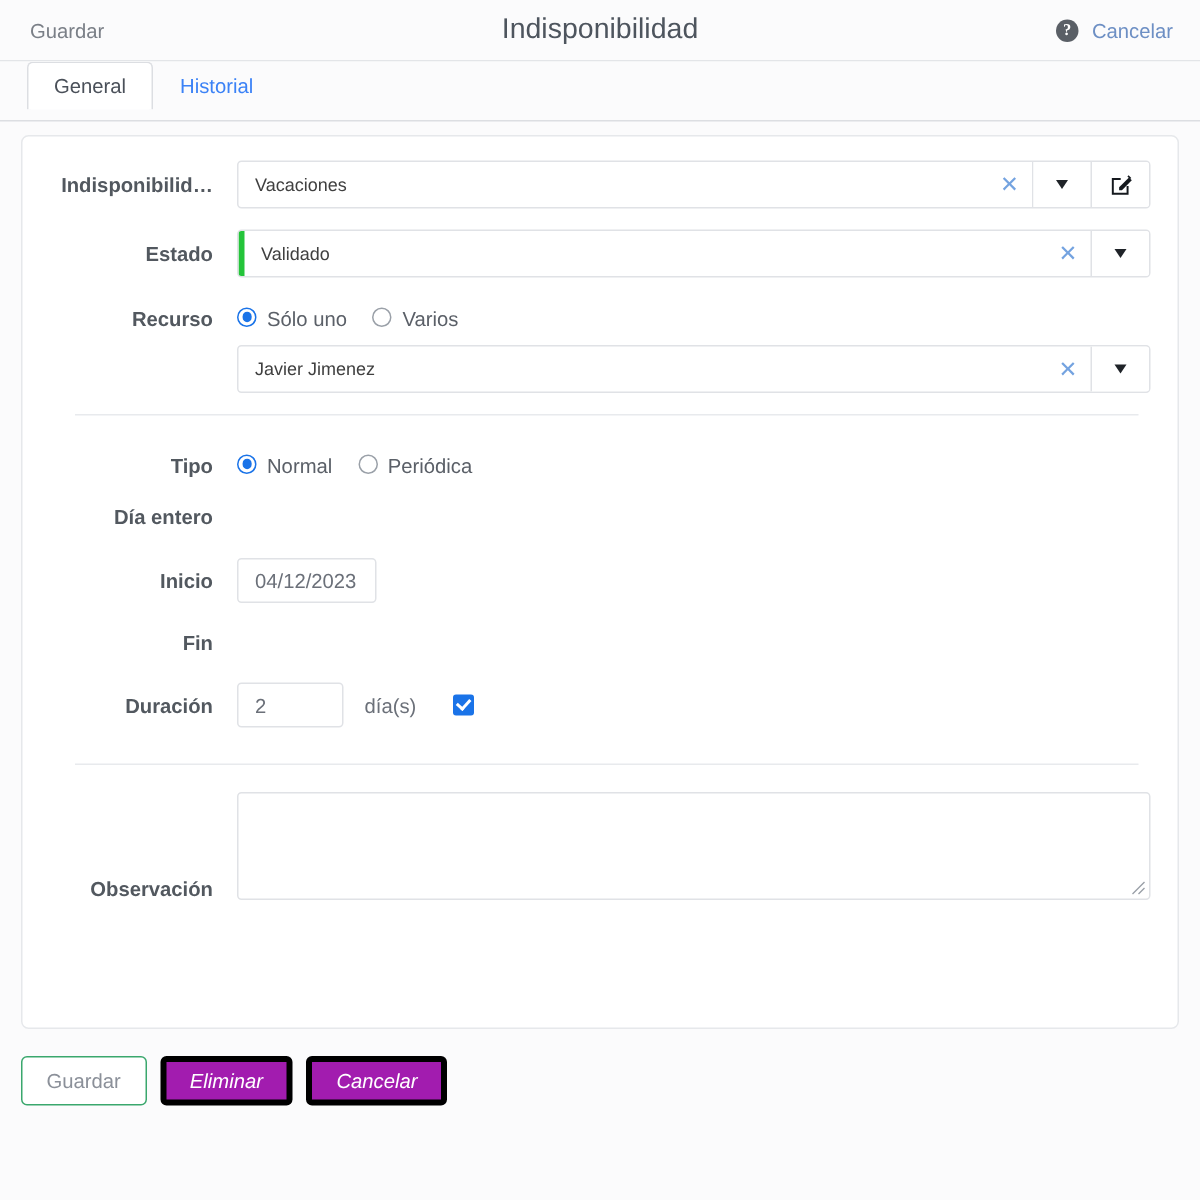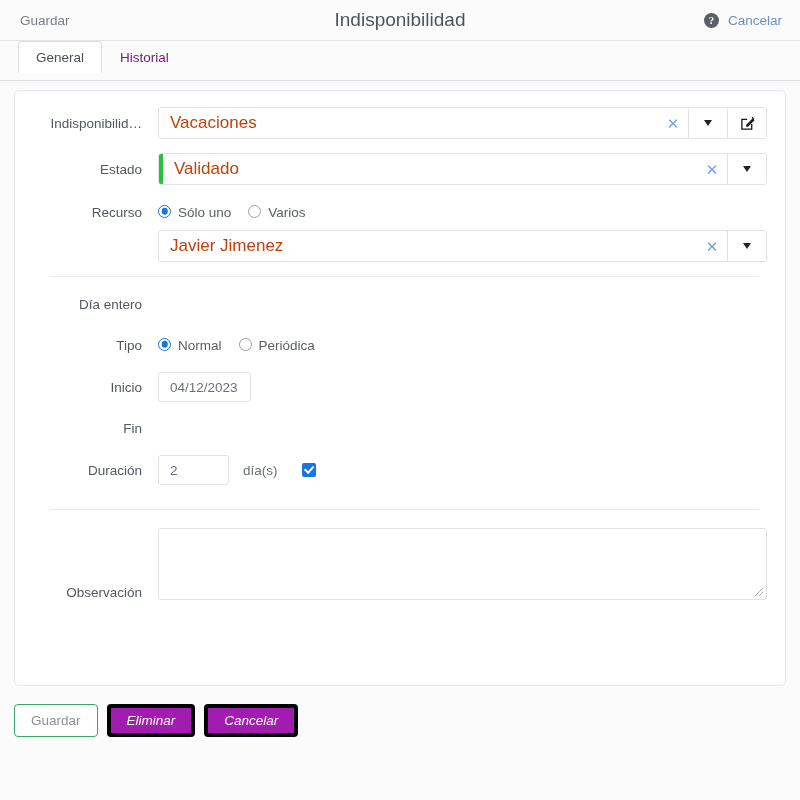--- a/index.html
+++ b/index.html
@@ -54,21 +54,21 @@
   }
   .tabs:after {
     content: ""; position: absolute;
     left: 0; right: 0; bottom: 0; height: 1px;
     background: #dcdee2;
   }
   .tab {
     position: relative; z-index: 2;
     padding: 8px 17px 8px;
     font-size: 13.5px;
-    color: #701a75;
+    color: #3b82f6;
     border: 1px solid transparent;
     border-bottom: none;
     border-radius: 4px 4px 0 0;
     background: transparent;
     margin-bottom: -1px;
   }
   .tab.active {
     background: #ffffff;
     border-color: #dcdee2;
     color: #4a5059;
@@ -83,21 +83,21 @@
     padding: 16px 18px 18px 10px;
     height: 596px;
   }
 
   .row { display: flex; align-items: center; margin-bottom: 14px; }
   .label {
     width: 133px;
     text-align: right;
     padding-right: 16px;
     font-size: 13.5px;
-    font-weight: normal;
+    font-weight: bold;
     color: #52585f;
     white-space: nowrap;
     overflow: hidden;
   }
   .field { flex: 1; }
 
   
   .combo {
     display: flex;
     height: 32px;
@@ -106,21 +106,21 @@
     background: #fff;
     overflow: hidden;
   }
   .combo .accent {
     width: 4px; background: #24c43a; flex: none;
   }
   .combo .value {
     flex: 1;
     display: flex; align-items: center;
     padding-left: 11px;
-    font-size: 17px; color: #c2410c;
+    font-size: 12px; color: #404040;
   }
   .combo .clear {
     width: 30px;
     display: flex; align-items: center; justify-content: center;
     color: #74a3e0; font-size: 15px; line-height: 1;
   }
   .combo .sep { width: 1px; background: #e0e2e6; }
   .combo .btn {
     width: 38px;
     display: flex; align-items: center; justify-content: center;
@@ -298,40 +298,40 @@
         <div class="sep"></div>
         <div class="btn">
           <span class="caret"></span>
         </div>
       </div>
     </div>
   </div>
 
   <div class="divider"></div>
 
-  <div class="row" style="margin-bottom:20px">
-    <div class="label">Día entero</div>
-    <div class="field">
-      <span class="checkbox"></span>
-    </div>
-  </div>
-
   <div class="row">
     <div class="label">Tipo</div>
     <div class="field">
       <div class="radio-group">
         <div class="radio-item">
           <span class="radio on"></span>
           <span class="radio-label">Normal</span>
         </div>
         <div class="radio-item">
           <span class="radio"></span>
           <span class="radio-label">Periódica</span>
         </div>
       </div>
+    </div>
+  </div>
+
+  <div class="row" style="margin-bottom:20px">
+    <div class="label">Día entero</div>
+    <div class="field">
+      <span class="checkbox"></span>
     </div>
   </div>
 
   <div class="row" style="margin-bottom:19px">
     <div class="label">Inicio</div>
     <div class="field">
       <div class="tinput w-date">04/12/2023</div>
     </div>
   </div>
 

